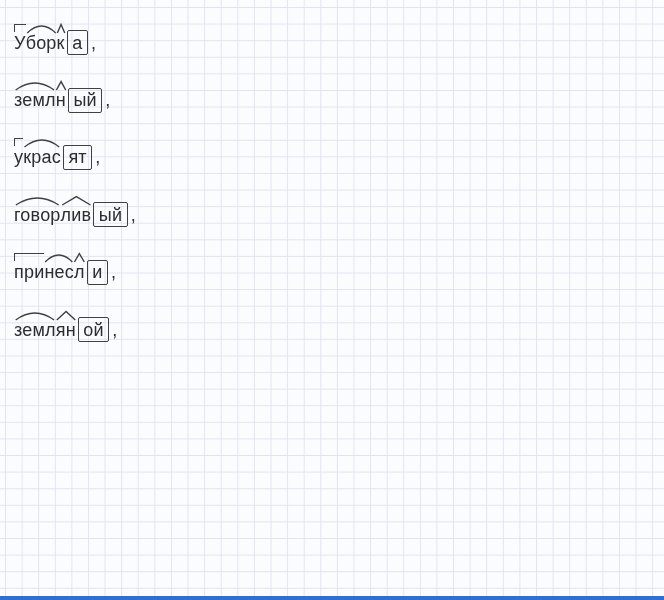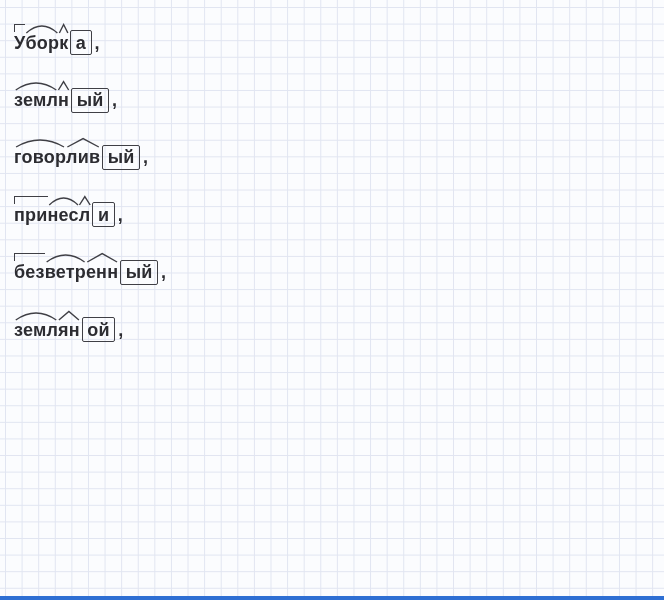--- a/index.html
+++ b/index.html
@@ -18,21 +18,21 @@
     position:relative;width:664px;height:600px;
     background-color:var(--paper);
     background-image:
       linear-gradient(var(--grid) 1px, transparent 1px),
       linear-gradient(90deg, var(--grid) 1px, transparent 1px);
     background-size:16.6px 16.6px;
     background-position:5px 7px;
   }
   .word-list{padding:14px 0 0 14px;}
   .word-row{height:57.4px;display:flex;align-items:center;}
-  .word{display:inline-block;white-space:nowrap;color:var(--ink);font-weight:bold;}
+  .word{display:inline-block;white-space:nowrap;color:var(--ink);}
   .seg{display:inline-block;position:relative;vertical-align:baseline;}
   .txt{
     display:inline-block;line-height:1.05;font-size:18px;letter-spacing:0.2px;
     color:var(--ink);
   }
   .txt.boxed{
     border:1.4px solid var(--mark);
     border-radius:2px;
     padding:2.5px 4.5px;
     margin:0 1px 0 2px;
@@ -70,41 +70,39 @@
             </svg><span class="txt">к</span></span><span class="seg"><span class="txt boxed">а</span></span><span class="punct">,</span></div>
       </div>
       <div class="word-row">
         <div class="word"><span class="seg"><svg class="mark mark-svg" viewBox="0 0 100 100" preserveAspectRatio="none">
               <path d="M4 100 Q 50 -55 96 100" fill="none" stroke="currentColor" stroke-width="1.4" vector-effect="non-scaling-stroke"></path>
             </svg><span class="txt">земл</span></span><span class="seg"><svg class="mark mark-svg" viewBox="0 0 100 100" preserveAspectRatio="none">
               <path d="M4 100 L 50 6 L 96 100" fill="none" stroke="currentColor" stroke-width="1.4" vector-effect="non-scaling-stroke"></path>
             </svg><span class="txt">н</span></span><span class="seg"><span class="txt boxed">ый</span></span><span class="punct">,</span></div>
       </div>
       <div class="word-row">
+        <div class="word"><span class="seg"><span class="mark mark-prefix"></span><span class="txt">у</span></span><span class="seg"><svg class="mark mark-svg" viewBox="0 0 100 100" preserveAspectRatio="none">
+              <path d="M4 100 Q 50 -55 96 100" fill="none" stroke="currentColor" stroke-width="1.4" vector-effect="non-scaling-stroke"></path>
+            </svg><span class="txt">крас</span></span><span class="seg"><span class="txt boxed">ят</span></span><span class="punct">,</span></div>
+      </div>
+      <div class="word-row">
         <div class="word"><span class="seg"><svg class="mark mark-svg" viewBox="0 0 100 100" preserveAspectRatio="none">
               <path d="M4 100 Q 50 -55 96 100" fill="none" stroke="currentColor" stroke-width="1.4" vector-effect="non-scaling-stroke"></path>
             </svg><span class="txt">говор</span></span><span class="seg"><svg class="mark mark-svg" viewBox="0 0 100 100" preserveAspectRatio="none">
               <path d="M4 100 L 50 6 L 96 100" fill="none" stroke="currentColor" stroke-width="1.4" vector-effect="non-scaling-stroke"></path>
             </svg><span class="txt">лив</span></span><span class="seg"><span class="txt boxed">ый</span></span><span class="punct">,</span></div>
       </div>
       <div class="word-row">
         <div class="word"><span class="seg"><span class="mark mark-prefix"></span><span class="txt">при</span></span><span class="seg"><svg class="mark mark-svg" viewBox="0 0 100 100" preserveAspectRatio="none">
               <path d="M4 100 Q 50 -55 96 100" fill="none" stroke="currentColor" stroke-width="1.4" vector-effect="non-scaling-stroke"></path>
             </svg><span class="txt">нес</span></span><span class="seg"><svg class="mark mark-svg" viewBox="0 0 100 100" preserveAspectRatio="none">
               <path d="M4 100 L 50 6 L 96 100" fill="none" stroke="currentColor" stroke-width="1.4" vector-effect="non-scaling-stroke"></path>
             </svg><span class="txt">л</span></span><span class="seg"><span class="txt boxed">и</span></span><span class="punct">,</span></div>
       </div>
       <div class="word-row">
-        <div class="word"><span class="seg"><span class="mark mark-prefix"></span><span class="txt">без</span></span><span class="seg"><svg class="mark mark-svg" viewBox="0 0 100 100" preserveAspectRatio="none">
-              <path d="M4 100 Q 50 -55 96 100" fill="none" stroke="currentColor" stroke-width="1.4" vector-effect="non-scaling-stroke"></path>
-            </svg><span class="txt">ветр</span></span><span class="seg"><svg class="mark mark-svg" viewBox="0 0 100 100" preserveAspectRatio="none">
-              <path d="M4 100 L 50 6 L 96 100" fill="none" stroke="currentColor" stroke-width="1.4" vector-effect="non-scaling-stroke"></path>
-            </svg><span class="txt">енн</span></span><span class="seg"><span class="txt boxed">ый</span></span><span class="punct">,</span></div>
-      </div>
-      <div class="word-row">
         <div class="word"><span class="seg"><svg class="mark mark-svg" viewBox="0 0 100 100" preserveAspectRatio="none">
               <path d="M4 100 Q 50 -55 96 100" fill="none" stroke="currentColor" stroke-width="1.4" vector-effect="non-scaling-stroke"></path>
             </svg><span class="txt">земл</span></span><span class="seg"><svg class="mark mark-svg" viewBox="0 0 100 100" preserveAspectRatio="none">
               <path d="M4 100 L 50 6 L 96 100" fill="none" stroke="currentColor" stroke-width="1.4" vector-effect="non-scaling-stroke"></path>
             </svg><span class="txt">ян</span></span><span class="seg"><span class="txt boxed">ой</span></span><span class="punct">,</span></div>
       </div>
     </div>
   <div class="bottom-bar"></div>
 </div>
 

